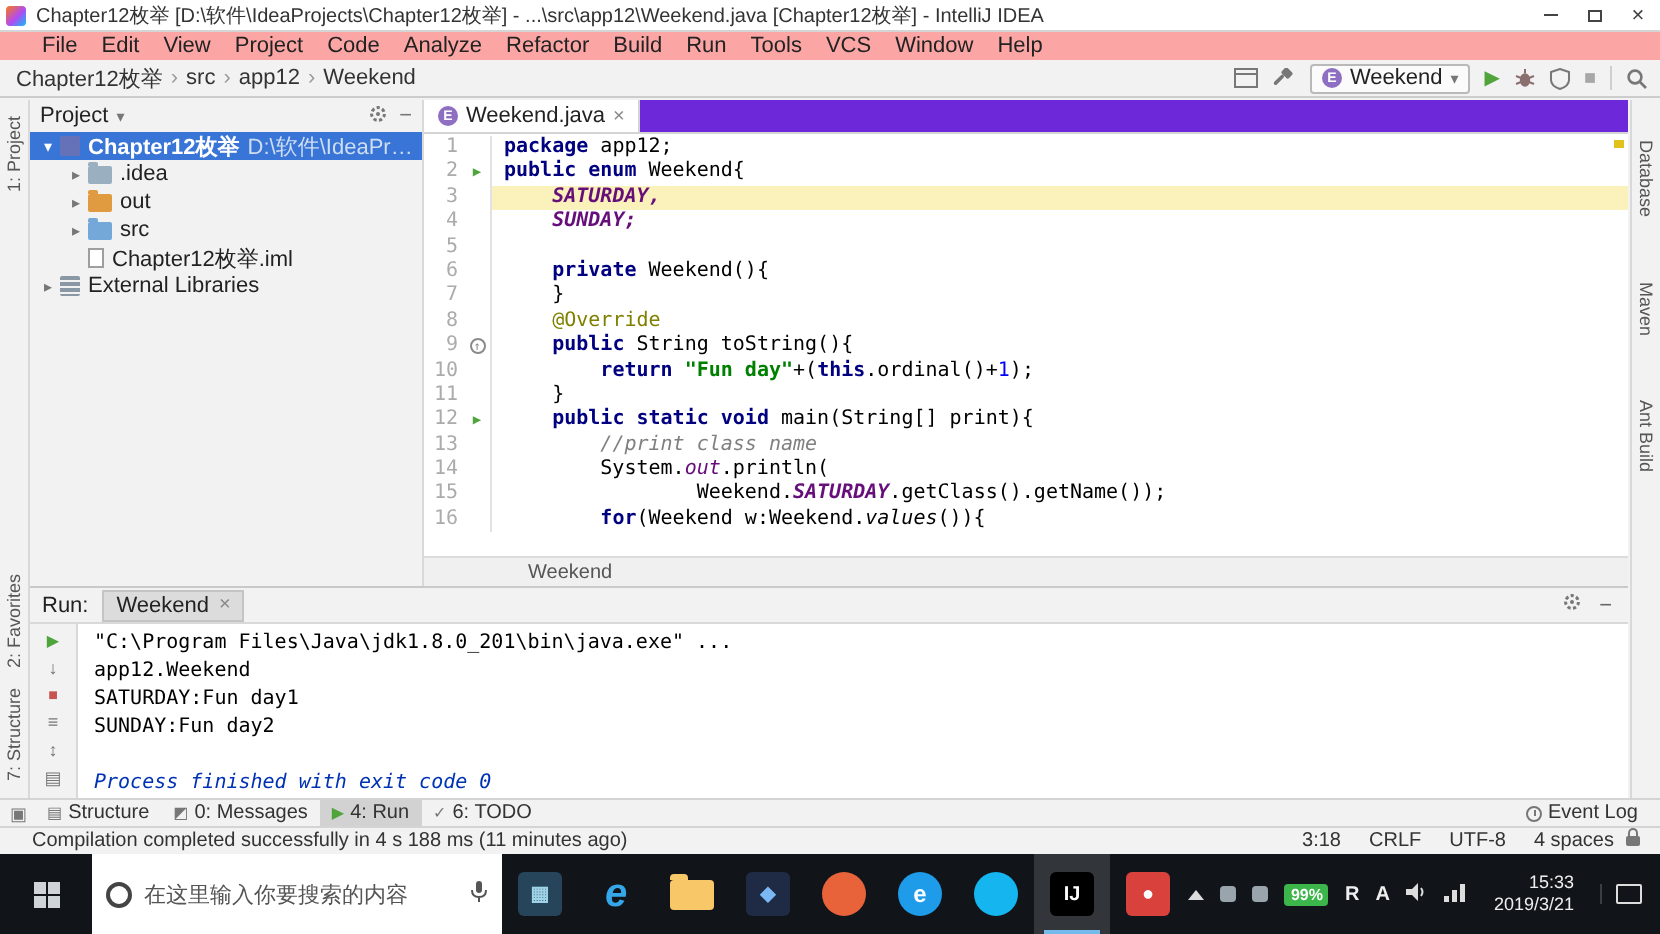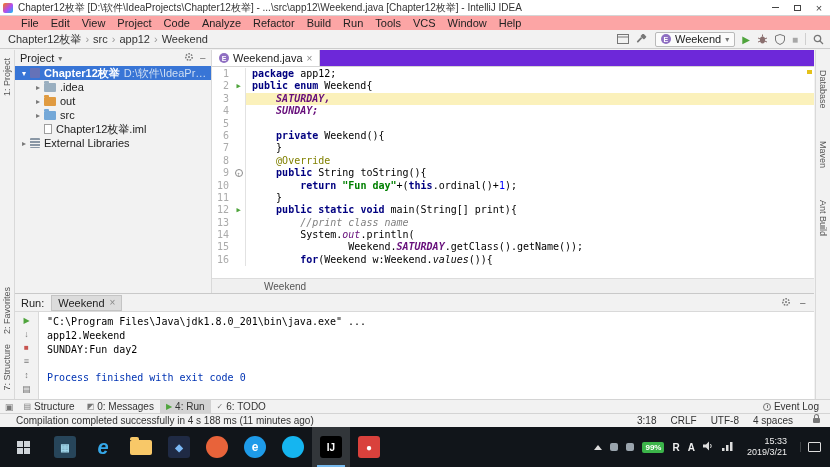--- a/index.html
+++ b/index.html
@@ -97,37 +97,37 @@
   .run-header { height:18px; background:#f2f2f2; border-bottom:1px solid #d9d9d9; display:flex; align-items:center; gap:7px; padding-left:6px; flex:none; }
   .run-tab { background:#dcdcdc; border:1px solid #c4c4c4; padding:0 6px; height:16px; display:flex; align-items:center; gap:5px; }
   .run-header-right { margin-left:auto; display:flex; gap:9px; align-items:center; padding-right:8px; color:#666; }
   .run-body { flex:1; display:flex; }
   .run-toolbar { width:24px; background:#f2f2f2; border-right:1px solid #d9d9d9; display:flex; flex-direction:column; align-items:center; padding-top:4px; gap:4px; font-size:9px; color:#777; flex:none; }
   .rt-run { color:#4fa43c; font-size:8px; }
   .rt-stop { color:#c75450; font-size:8px; }
   .console { flex:1; font-family:"DejaVu Sans Mono",monospace; font-size:10px; line-height:14px; padding:3px 8px; overflow:hidden; }
   .con-cmd { color:#000; }
   .con-out { color:#000; }
-  .con-sys { color:#0033b3; }
+  .con-sys { color:#0033b3;font-style:italic; }
 
   
   #toolbar { position:absolute; left:0; right:0; top:399px; height:14px; background:#f2f2f2; border-top:1px solid #d4d4d4; display:flex; align-items:center; font-size:10px; color:#333; padding:0 5px; }
   .tw-switch { color:#777; font-size:9px; margin-right:4px; }
   .tw-left, .tw-right { display:flex; height:100%; align-items:center; }
   .tw-right { margin-left:auto; }
   .tw-item { display:flex; align-items:center; gap:3px; padding:0 6px; height:100%; }
   .tw-item.active { background:#d2d2d2; }
   .tw-ico { font-size:8px; color:#777; }
   .tw-ico.green { color:#4fa43c; }
   .clockicon { width:8px; height:8px; border:1px solid #777; border-radius:50%; position:relative; display:inline-block; }
   .clockicon::before { content:""; position:absolute; left:3px; top:1px; width:1px; height:3px; background:#777; }
 
   
   #statusbar { position:absolute; left:0; right:0; top:413px; height:14px; background:#f2f2f2; border-top:1px solid #d4d4d4; display:flex; align-items:center; font-size:10px; color:#333; padding:0 10px 0 16px; }
-  .status-right { margin-left:auto; display:flex; gap:20px; }
+  .status-right { margin-left:auto; display:flex; gap:6px; }
   .lock { width:7px; height:5px; background:#777; position:relative; border-radius:1px; display:inline-block; margin-top:3px; }
   .lock::before { content:""; position:absolute; top:-4px; left:1px; width:3px; height:3px; border:1px solid #777; border-bottom:none; border-radius:3px 3px 0 0; }
 
   
   #taskbar { position:absolute; left:0; right:0; bottom:0; height:40px; background:#11151a; display:flex; align-items:center; color:#eee; }
   .start { width:46px; height:100%; display:flex; align-items:center; justify-content:center; }
   .win-logo { display:grid; grid-template-columns:6px 6px; grid-template-rows:6px 6px; gap:1px; }
   .win-logo span { background:#cfd4d9; }
   .searchbox { width:205px; height:100%; background:#fff; display:flex; align-items:center; gap:6px; padding:0 7px; color:#555; font-size:11px; flex:none; }
   .cortana { width:13px; height:13px; border:2px solid #444; border-radius:50%; flex:none; }
@@ -426,20 +426,21 @@
       <span class="rt-run">▶</span>
       <span>↓</span>
       <span class="rt-stop">■</span>
       <span>≡</span>
       <span>↕</span>
       <span>▤</span>
     </div>
     <div class="console">
         <div class="con-cmd">"C:\Program Files\Java\jdk1.8.0_201\bin\java.exe" ...</div>
         <div class="con-out">app12.Weekend</div>
+        <div class="con-out">SATURDAY:Fun day1</div>
         <div class="con-out">SUNDAY:Fun day2</div>
         <div class="con-out">&nbsp;</div>
         <div class="con-sys">Process finished with exit code 0</div>
       </div>
   </div>
 </div>
 
 <div id="toolbar">
   <span class="tw-switch">▣</span>
   <div class="tw-left">
@@ -482,20 +483,31 @@
 </div>
 
 <div id="taskbar">
   <span class="start">
     <span class="win-logo">
         <span></span>
         <span></span>
         <span></span>
         <span></span>
       </span>
+  </span>
+  <span class="searchbox">
+    <span class="cortana"></span>
+    <span class="search-text">在这里输入你要搜索的内容</span>
+    <span class="mic">
+      <svg width="9" height="12" viewBox="0 0 9 12">
+          <rect x="3" y="0.5" width="3" height="6" rx="1.5" fill="#555"></rect>
+          <path d="M1 5 q0 3.5 3.5 3.5 q3.5 0 3.5 -3.5" fill="none" stroke="#555"></path>
+          <line x1="4.5" y1="8.5" x2="4.5" y2="11" stroke="#555"></line>
+        </svg>
+    </span>
   </span>
   <div class="tb-apps">
       <span class="tb-app">
         <span class="shape-square" style="background: rgb(39, 69, 90); color: rgb(159, 212, 232);">▦</span>
       </span>
       <span class="tb-app">
         <span class="shape-plain" style="color: rgb(53, 167, 232);">e</span>
       </span>
       <span class="tb-app">
         <span class="shape-folder"></span>

